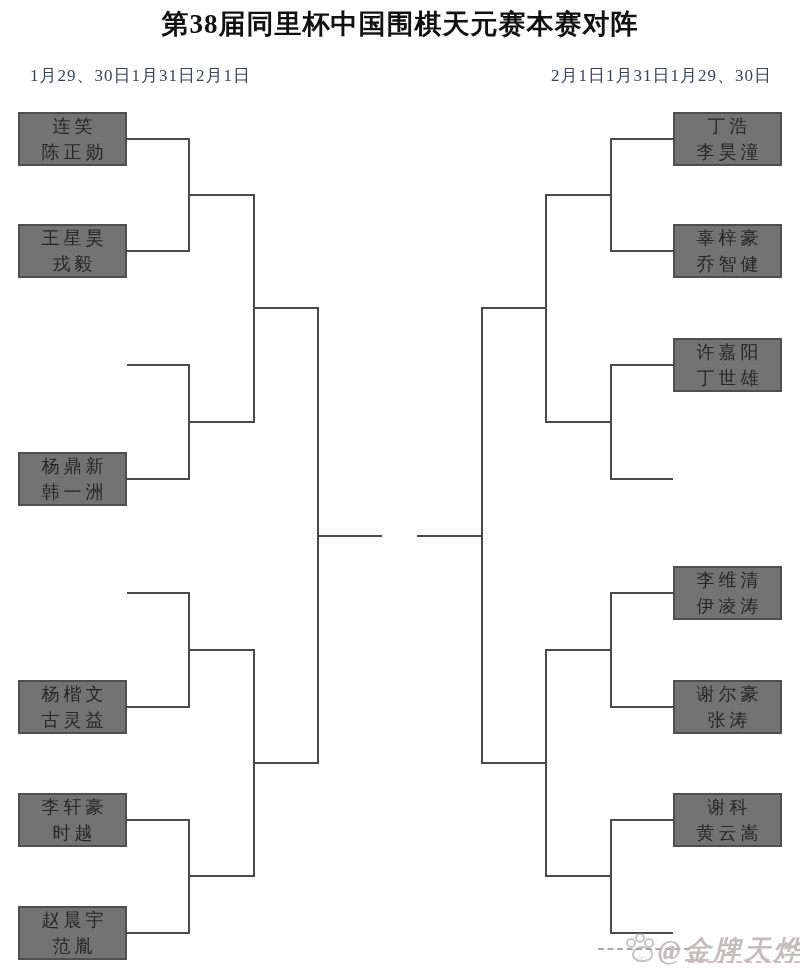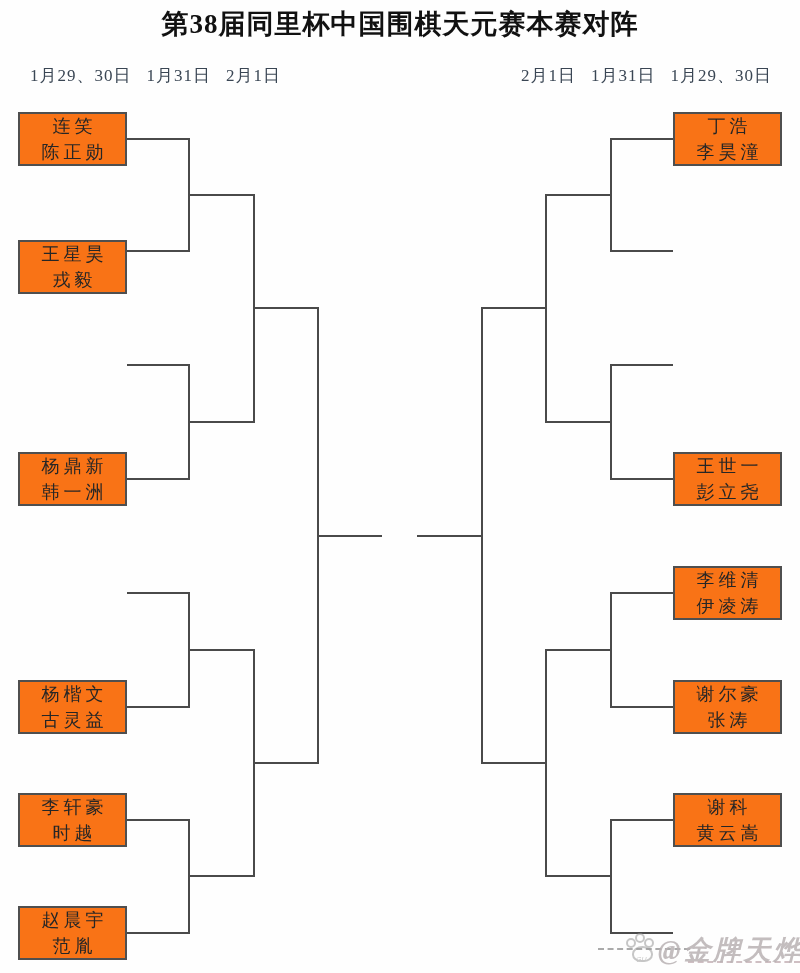--- a/index.html
+++ b/index.html
@@ -4,32 +4,32 @@
 <style>
   html,body{margin:0;padding:0;background:#ffffff;}
   .stage{
     position:relative;width:800px;height:973px;background:#fefefe;overflow:hidden;
     font-family:"Liberation Serif","DejaVu Serif",serif;color:#2d2d2d;
   }
   .title{
     position:absolute;top:6px;left:0;width:800px;text-align:center;
     font-size:27px;font-weight:bold;letter-spacing:1px;color:#111;margin:0;
   }
-  .dates{position:absolute;top:64px;display:flex;gap:15px;font-size:17px;color:#3a4654;letter-spacing:1px;}
+  .dates{position:absolute;top:64px;display:flex;font-size:17px;color:#3a4654;letter-spacing:1px;}
   .dates-left{left:30px;}
   .dates-right{right:28px;}
   svg.lines{position:absolute;top:0;left:0;}
   .box{
-    position:absolute;width:105px;height:50px;border:2px solid #4f4f4f;background:#f97316;
+    position:absolute;width:105px;height:50px;border:2px solid #4f4f4f;background:#737373;
     display:flex;flex-direction:column;align-items:center;justify-content:center;
     font-size:18px;line-height:26px;letter-spacing:4px;text-indent:4px;color:#262626;
   }
   .box.left-col{left:18px;}
   .box.right-col{left:673px;}
-  .r0{top:112px}.r1{top:240px}.r2{top:338px}.r3{top:452px}
+  .r0{top:112px}.r1{top:224px}.r2{top:338px}.r3{top:452px}
   .r4{top:566px}.r5{top:680px}.r6{top:793px}.r7{top:906px}
   .player{white-space:nowrap;}
   
   .watermark{position:absolute;left:598px;top:930px;width:202px;height:43px;pointer-events:none;font-style:italic;}
   .wm-dash-a{position:absolute;left:0px;top:18px;width:92px;border-top:2px dashed #8f8f8f;opacity:.75;}
   .wm-dash-b{position:absolute;left:90px;top:31px;width:112px;border-top:2px dashed #cbb9bd;opacity:.9;}
   .wm-paw{position:absolute;left:28px;top:5px;width:30px;height:26px;opacity:.55;filter:blur(.4px);}
   .wm-pad{position:absolute;left:6px;top:11px;width:17px;height:12px;border:2px solid #9a9a9a;border-radius:50% 50% 45% 45%;}
   .wm-toe{position:absolute;width:6px;height:6px;border:2px solid #9a9a9a;border-radius:50%;}
   .t1{left:0;top:3px}.t2{left:9px;top:-2px}.t3{left:18px;top:3px}
@@ -108,23 +108,27 @@
   </div>
   <div class="box left-col r7">
     <span class="player">赵晨宇</span>
     <span class="player">范胤</span>
   </div>
 
   <div class="box right-col r0">
     <span class="player">丁浩</span>
     <span class="player">李昊潼</span>
   </div>
-  <div class="box right-col r3">
-    <span class="player">王世一</span>
-    <span class="player">彭立尧</span>
+  <div class="box right-col r1">
+    <span class="player">辜梓豪</span>
+    <span class="player">乔智健</span>
+  </div>
+  <div class="box right-col r2">
+    <span class="player">许嘉阳</span>
+    <span class="player">丁世雄</span>
   </div>
   <div class="box right-col r4">
     <span class="player">李维清</span>
     <span class="player">伊凌涛</span>
   </div>
   <div class="box right-col r5">
     <span class="player">谢尔豪</span>
     <span class="player">张涛</span>
   </div>
   <div class="box right-col r6">

